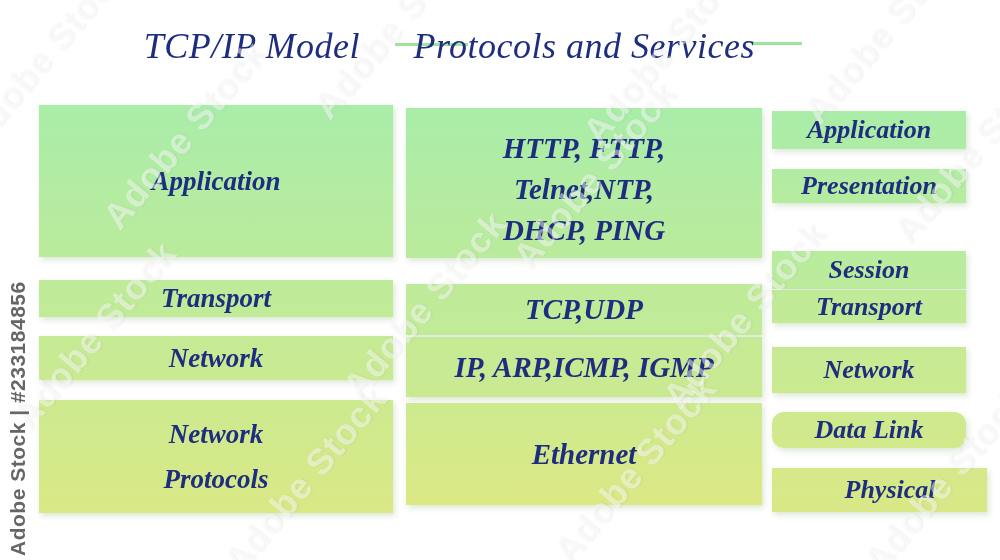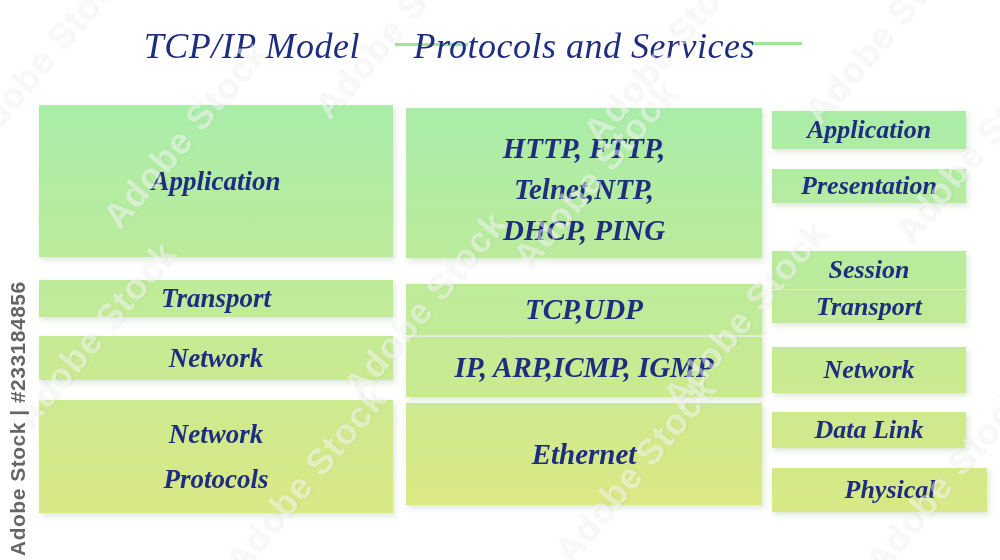--- a/index.html
+++ b/index.html
@@ -35,21 +35,21 @@
   .L4{top:400px;height:113px;line-height:45px;}
   .M1{top:108px;height:150px;line-height:41px;padding-top:12px;box-sizing:border-box;}
   .M2{top:284px;height:51px;}
   .M3{top:337px;height:60px;}
   .M4{top:403px;height:102px;}
   .R1{top:111px;height:38px;}
   .R2{top:169px;height:34px;}
   .R3{top:227px;height:38px;}
   .R4{top:290px;height:33px;}
   .R5{top:347px;height:46px;}
-  .R6{top:412px;height:36px;}
+  .R6{top:412px;height:36px;border-radius:12px;}
   .R7{top:468px;height:44px;}
   
   .wm-layer{position:absolute;inset:0;z-index:2;pointer-events:none;}
   .wm{
     position:absolute;font-family:"Liberation Sans","DejaVu Sans",sans-serif;
     font-size:36px;font-weight:700;letter-spacing:1px;color:rgba(255,255,255,.48);
     text-shadow:1px 1px 2px rgba(120,120,120,.10);
     transform:translate(-50%,-50%) rotate(-50deg);white-space:nowrap;
   }
   .wm:nth-of-type(1){left:45px;top:55px;}

